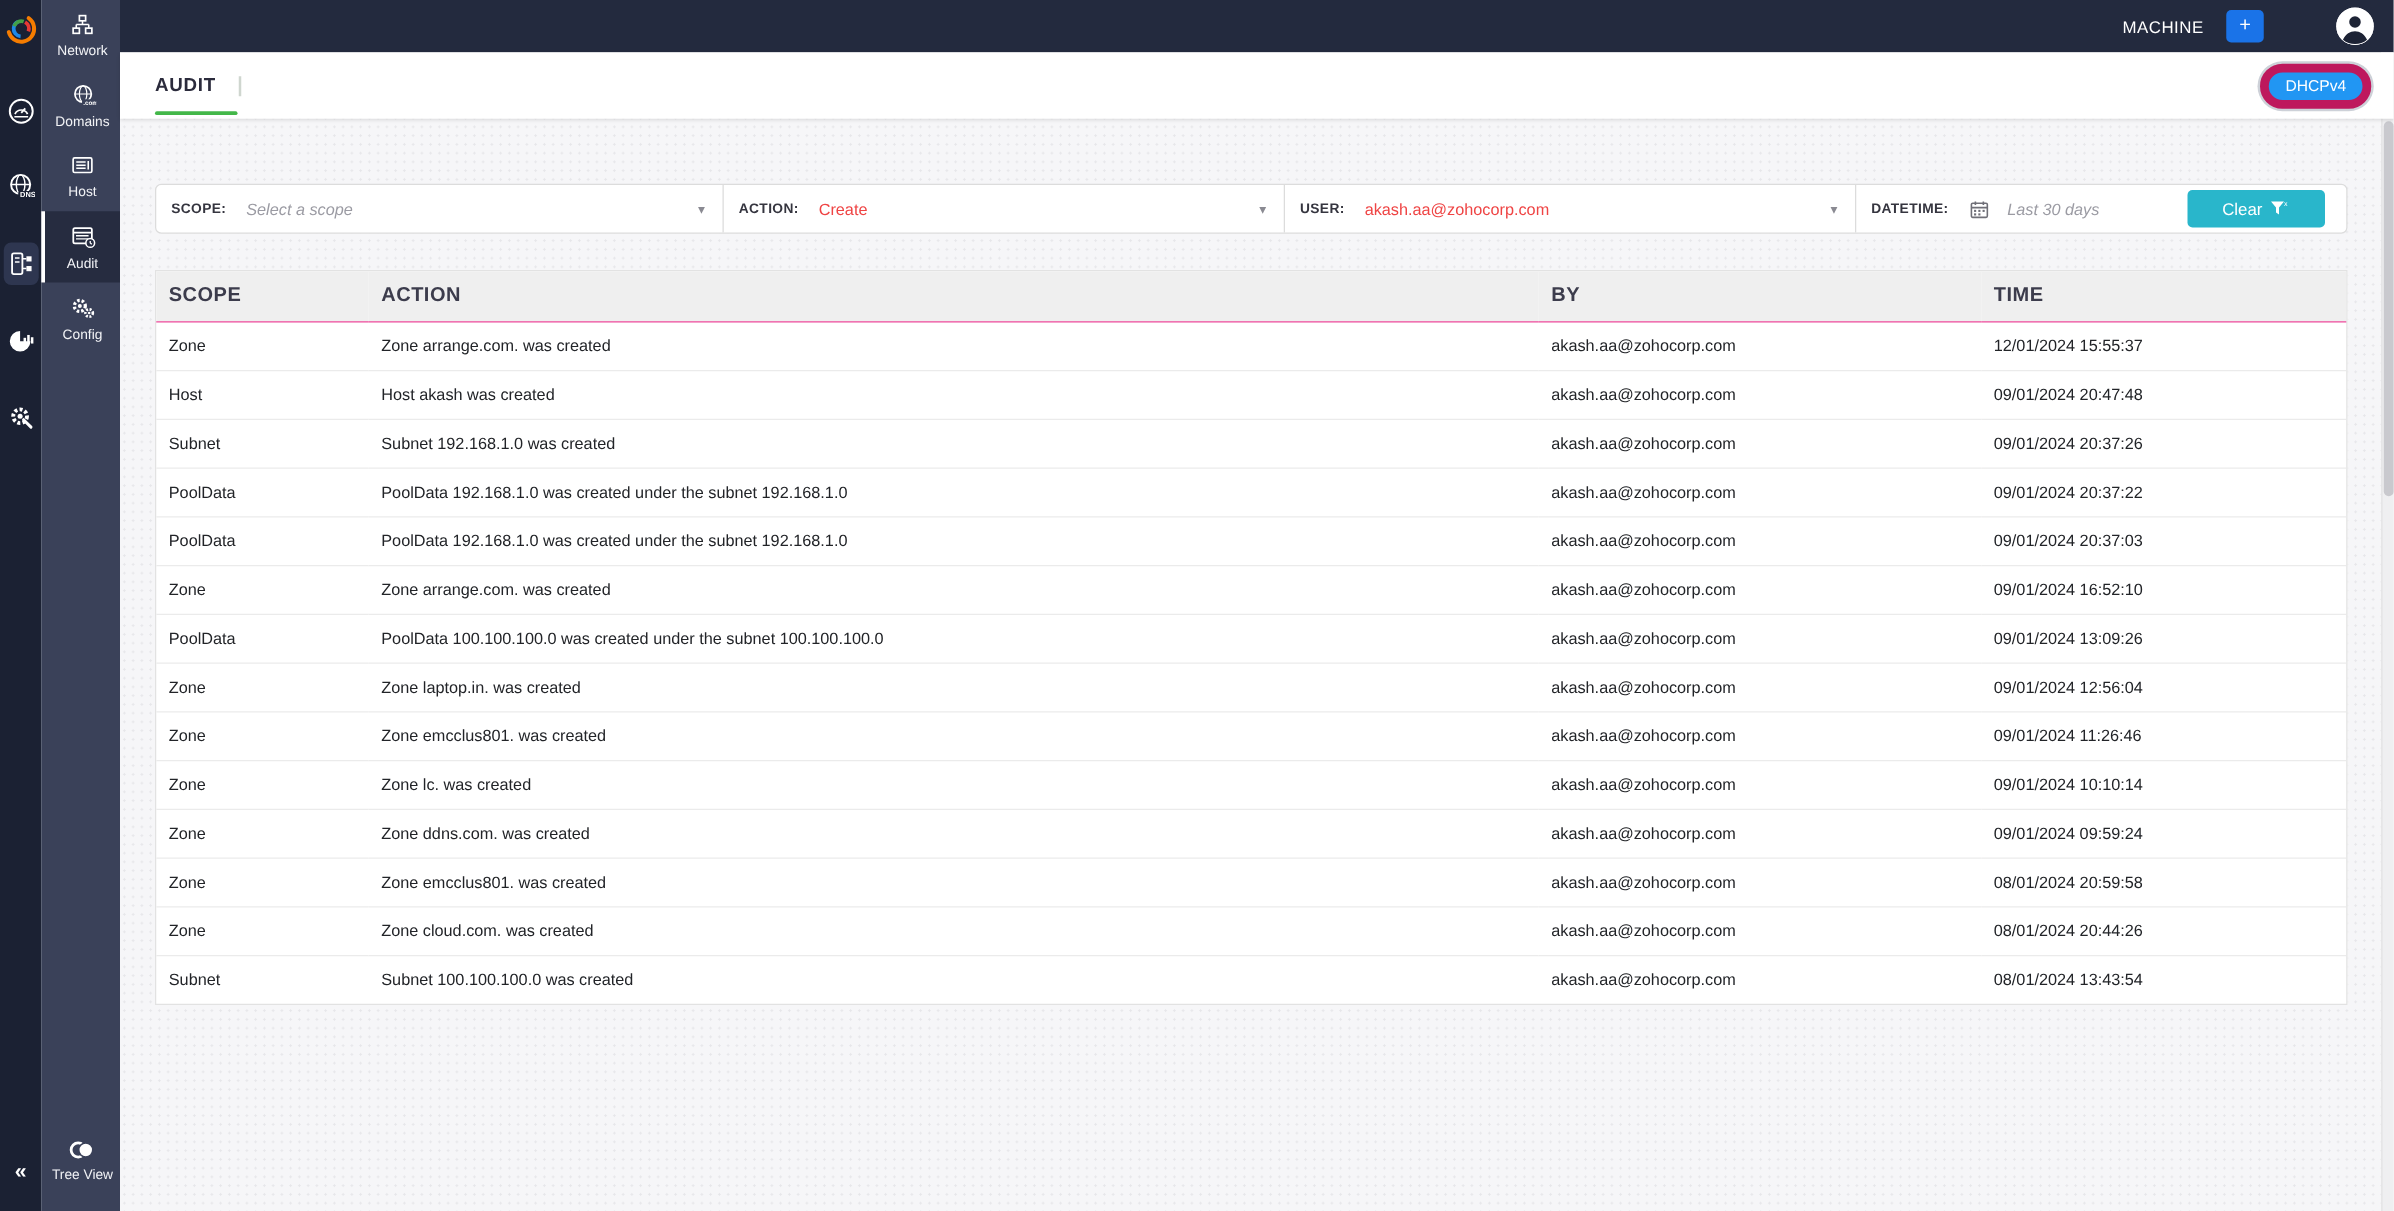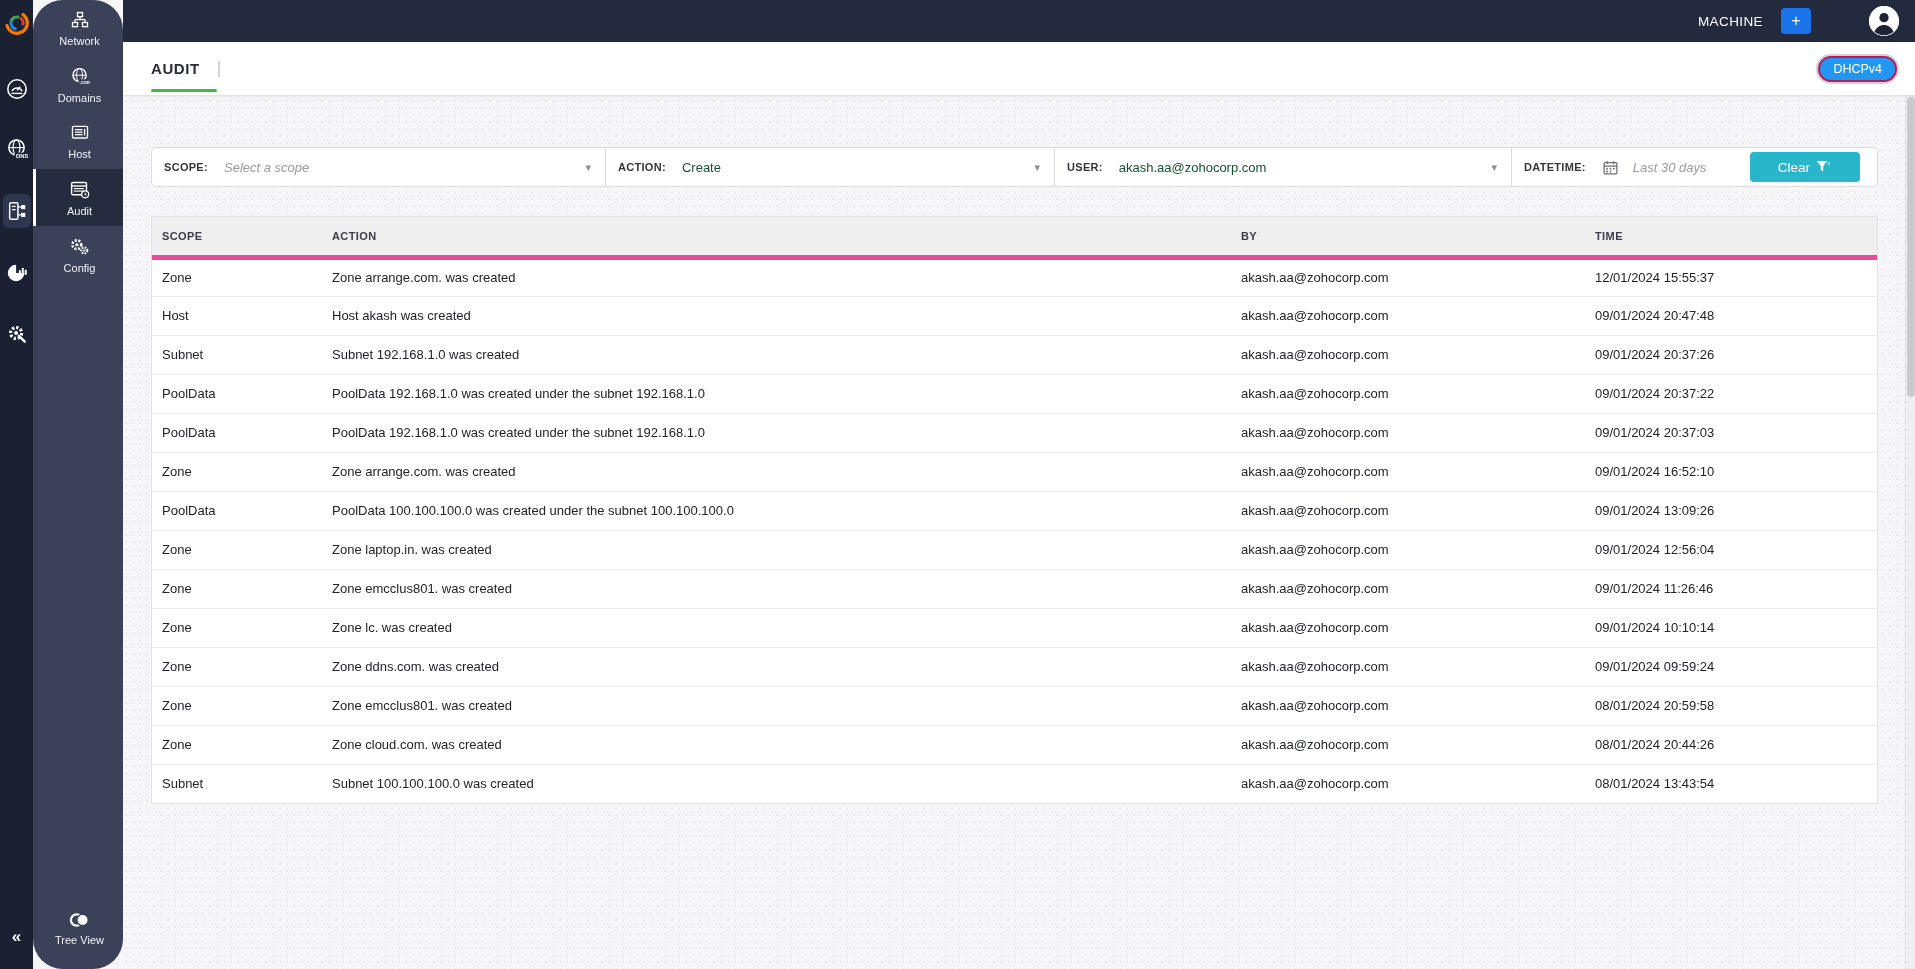--- a/index.html
+++ b/index.html
@@ -10,21 +10,21 @@
 
   
   .rail { width:33px; background:#1b2133; position:relative; flex:none; display:flex; flex-direction:column; align-items:center; }
   .rail-logo { margin-top:8px; width:30px; height:30px; }
   .rail-icons { margin-top:36px; display:flex; flex-direction:column; align-items:center; gap:30px; }
   .rail-icon { width:28px; height:30px; display:flex; align-items:center; justify-content:center; border-radius:6px; cursor:pointer; }
   .rail-icon.active { background:#2e3650; height:34px; }
   .rail-collapse { position:absolute; bottom:22px; left:0; width:33px; text-align:center; color:#ffffff; font-size:17px; font-weight:bold; cursor:pointer; }
 
   
-  .sidebar { width:90px; background:#3a4159; flex:none; display:flex; flex-direction:column; position:relative;border-radius:30px; }
+  .sidebar { width:63px; background:#3a4159; flex:none; display:flex; flex-direction:column; position:relative; }
   .side-item { padding:10px 0 9px 0; display:flex; flex-direction:column; align-items:center; gap:5px; color:#f2f3f6; cursor:pointer; border-left:3px solid transparent; }
   .side-item .lbl { font-size:11px; }
   .side-item.active { background:#262c40; border-left:3px solid #ffffff; }
   .side-item.bottom { position:absolute; bottom:14px; left:0; right:0; }
 
   
   .right-col { flex:1; display:flex; flex-direction:column; min-width:0; }
 
   .topbar { height:42px; background:#232a3e; flex:none; display:flex; align-items:center; justify-content:flex-end; padding-right:12px; gap:18px; }
   .machine-label { color:#ffffff; font-size:13.5px; letter-spacing:.4px; }
@@ -32,44 +32,44 @@
   .avatar { width:30px; height:30px; border-radius:50%; background:#ffffff; display:flex; align-items:center; justify-content:center; cursor:pointer; margin-right:4px; }
 
   .workarea { flex:1; display:flex; flex-direction:column; background:#f6f6f8; min-height:0; position:relative;
               background-image:radial-gradient(#e7e7ea 1px, transparent 1px); background-size:7px 7px; }
 
   .page-header { height:53px; background:#ffffff; flex:none; display:flex; align-items:center; padding:0 18px 0 28px; position:relative; box-shadow:0 1px 3px rgba(0,0,0,.12); z-index:2; }
   .tab { position:relative; height:53px; display:flex; align-items:center; }
   .tab .tab-text { font-size:15px; font-weight:bold; color:#2b2b3c; letter-spacing:.6px; cursor:pointer; }
   .tab .tab-underline { position:absolute; left:0; bottom:3px; width:66px; height:3px; background:#43b749; border-radius:2px; }
   .tab-divider { width:2px; height:16px; background:#cfd6cf; margin-left:18px; }
-  .badge { margin-left:auto; background:#2196f3; color:#fff; font-size:12.5px; padding:4px 13px; border-radius:999px; border:2px solid #be185d; box-shadow:0 0 0 2px #cdd1d8; cursor:pointer; }
+  .badge { margin-left:auto; background:#2196f3; color:#fff; font-size:12.5px; padding:4px 13px; border-radius:999px; border:7px solid #be185d; box-shadow:0 0 0 2px #cdd1d8; cursor:pointer; }
 
   .content { padding:52px 37px 0 28px; flex:1; }
 
   
   .filterbar { background:#ffffff; border:1px solid #dcdcdc; border-radius:5px; height:40px; display:flex; align-items:center; }
   .fseg { display:flex; align-items:center; height:100%; padding:0 12px; position:relative; }
   .fseg + .fseg { border-left:1px solid #dcdcdc; }
   .fseg .flabel { font-size:11px; font-weight:bold; color:#35353f; letter-spacing:.3px; margin-right:16px; white-space:nowrap; }
-  .fseg .fvalue { font-size:13px; color:#14532d; white-space:nowrap; }
+  .fseg .fvalue { font-size:13px; color:#ef4444; white-space:nowrap; }
   .fseg .fplaceholder { font-size:13px; color:#9b9ba3; white-space:nowrap;font-style:italic; }
   .fseg .chev { margin-left:auto; color:#8a8a92; font-size:11px; padding-right:2px; cursor:pointer; }
   .fseg.scope { width:453px; }
   .fseg.action { width:449px; }
   .fseg.user { width:457px; }
   .fseg.datetime { flex:1; gap:14px; }
   .cal-icon { cursor:pointer; display:flex; }
   .clear-btn { margin:0 5px 0 8px; background:#29b6cb; color:#fff; border:none; border-radius:4px; height:30px; padding:0 28px; font-size:13.5px; display:flex; align-items:center; gap:6px; cursor:pointer; white-space:nowrap; }
 
   
   .audit-table-wrap { margin-top:29px; background:#fff; border:1px solid #e2e2e2; }
   table { width:100%; border-collapse:collapse; table-layout:fixed; }
   col.c-scope { width:170px; } col.c-by { width:354px; } col.c-time { width:292px; }
-  thead th { background:#efefef; text-align:left; font-size:11px; color:#3c3c4c; letter-spacing:.4px; height:40px; padding:0 10px; border-bottom:5px solid #ec4899; }
+  thead th { background:#efefef; text-align:left; font-size:16px; color:#3c3c4c; letter-spacing:.4px; height:40px; padding:0 10px; border-bottom:1px solid #ec4899; }
   tbody td { height:39px; padding:0 10px; font-size:13px; color:#222428; border-bottom:1px solid #ebebeb; white-space:nowrap; overflow:hidden; text-overflow:ellipsis; }
   tbody tr:last-child td { border-bottom:none; }
 
   
   .pag-row { margin-top:16px; position:relative; height:30px; display:flex; align-items:center; justify-content:center; gap:16px; }
   .pag-prev { color:#70707a; font-size:13px; cursor:pointer; }
   .pag-page { color:#1a73e8; font-size:13px; cursor:pointer; min-width:18px; text-align:center; }
   .pag-page.active { background:#1a73e8; color:#fff; width:26px; height:26px; line-height:26px; border-radius:2px; }
   .pag-next { color:#1a73e8; font-size:13px; cursor:pointer; }
   .pag-summary { position:absolute; right:63px; top:5px; font-size:13px; color:#222428; }

